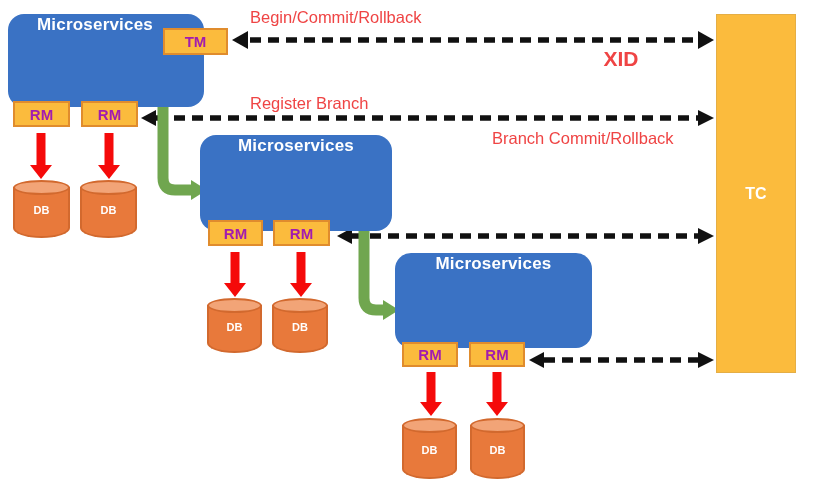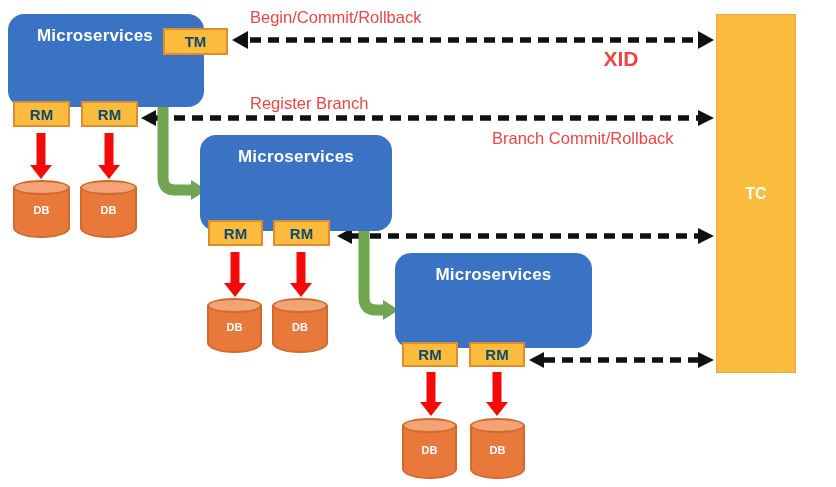--- a/index.html
+++ b/index.html
@@ -9,29 +9,29 @@
     font-family:"Liberation Sans", sans-serif;
   }
   #connector-layer { position:absolute; left:0; top:0; z-index:1; }
 
   .ms-block {
     position:absolute; z-index:2;
     background:#3A72C4; border-radius:16px;
     color:#ffffff; text-align:center;
   }
   .ms-label {
-    font-weight:bold; font-size:17px; padding-top:12px;
+    font-weight:bold; font-size:17px; padding-top:1px;
     letter-spacing:0.2px;
   }
   .ms-label.shift-left { padding-right:22px; }
 
   .gold-badge {
     position:absolute; z-index:3;
     background:#FBBB3D; border:2px solid #E08C2D; box-sizing:border-box;
-    color:#0c4a6e; font-weight:bold; font-size:15px;
+    color:#a21caf; font-weight:bold; font-size:15px;
     display:flex; align-items:center; justify-content:center;
   }
 
   .tc-block {
     position:absolute; z-index:2;
     background:#FBBB3D; border:1px solid #E5AE45; box-sizing:border-box;
     color:#ffffff; font-weight:bold; font-size:16px;
     display:flex; align-items:center; justify-content:center;
   }
 

